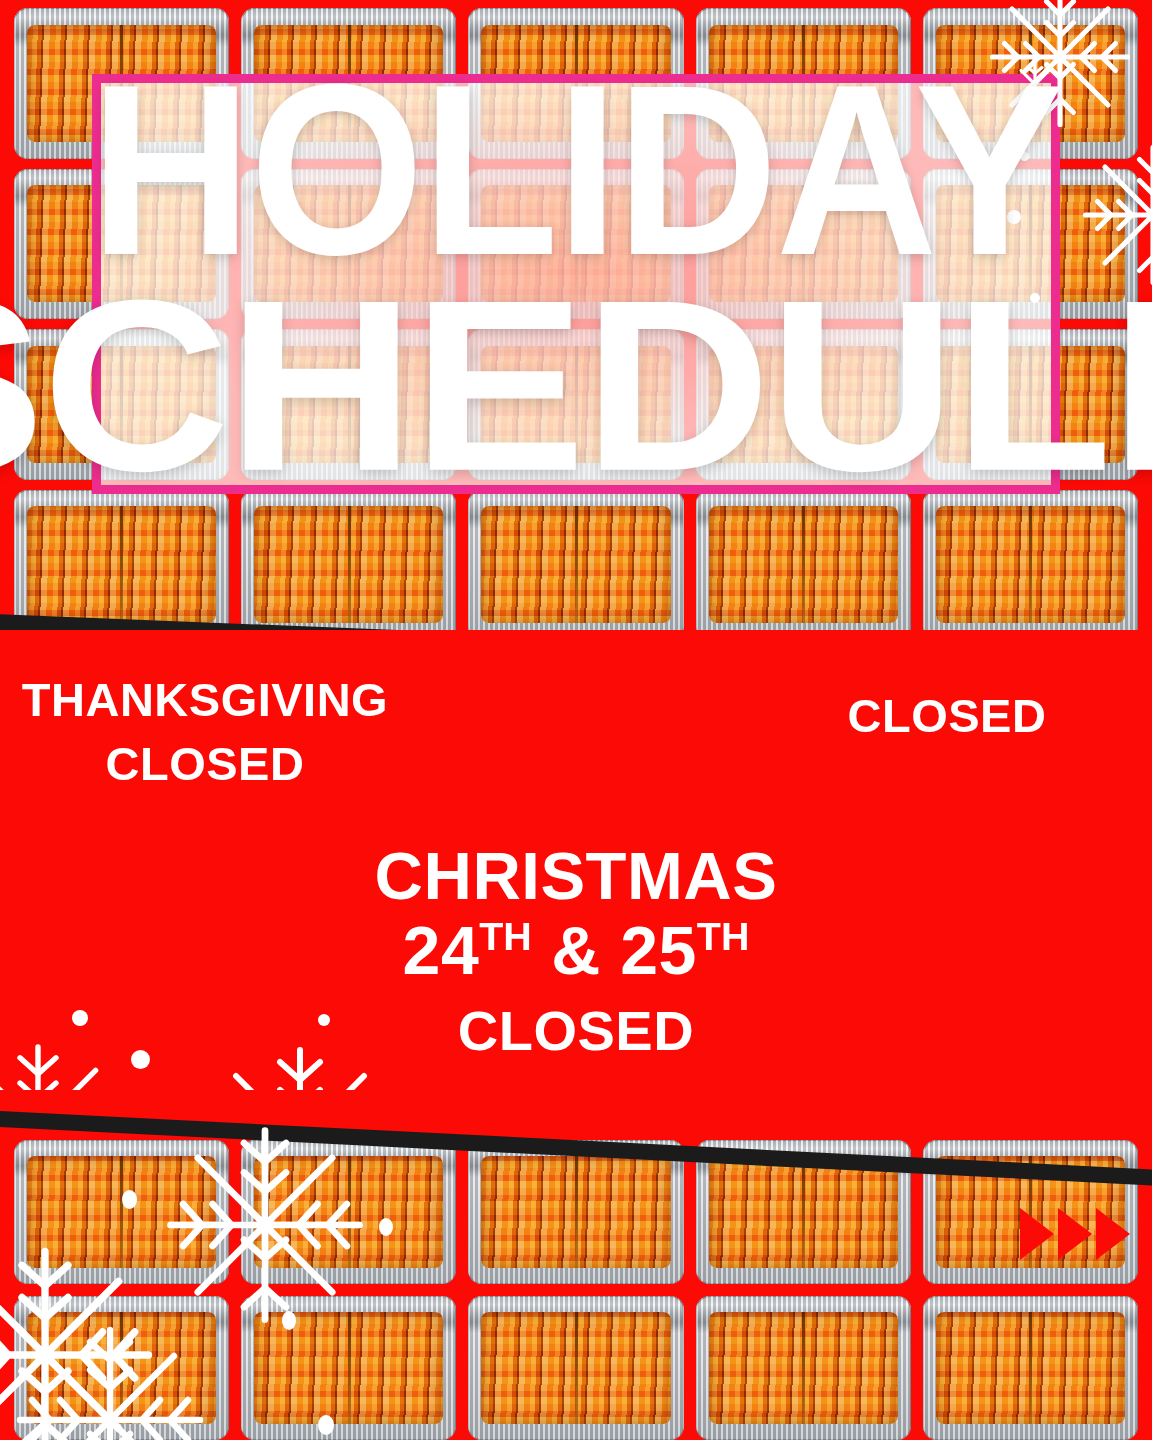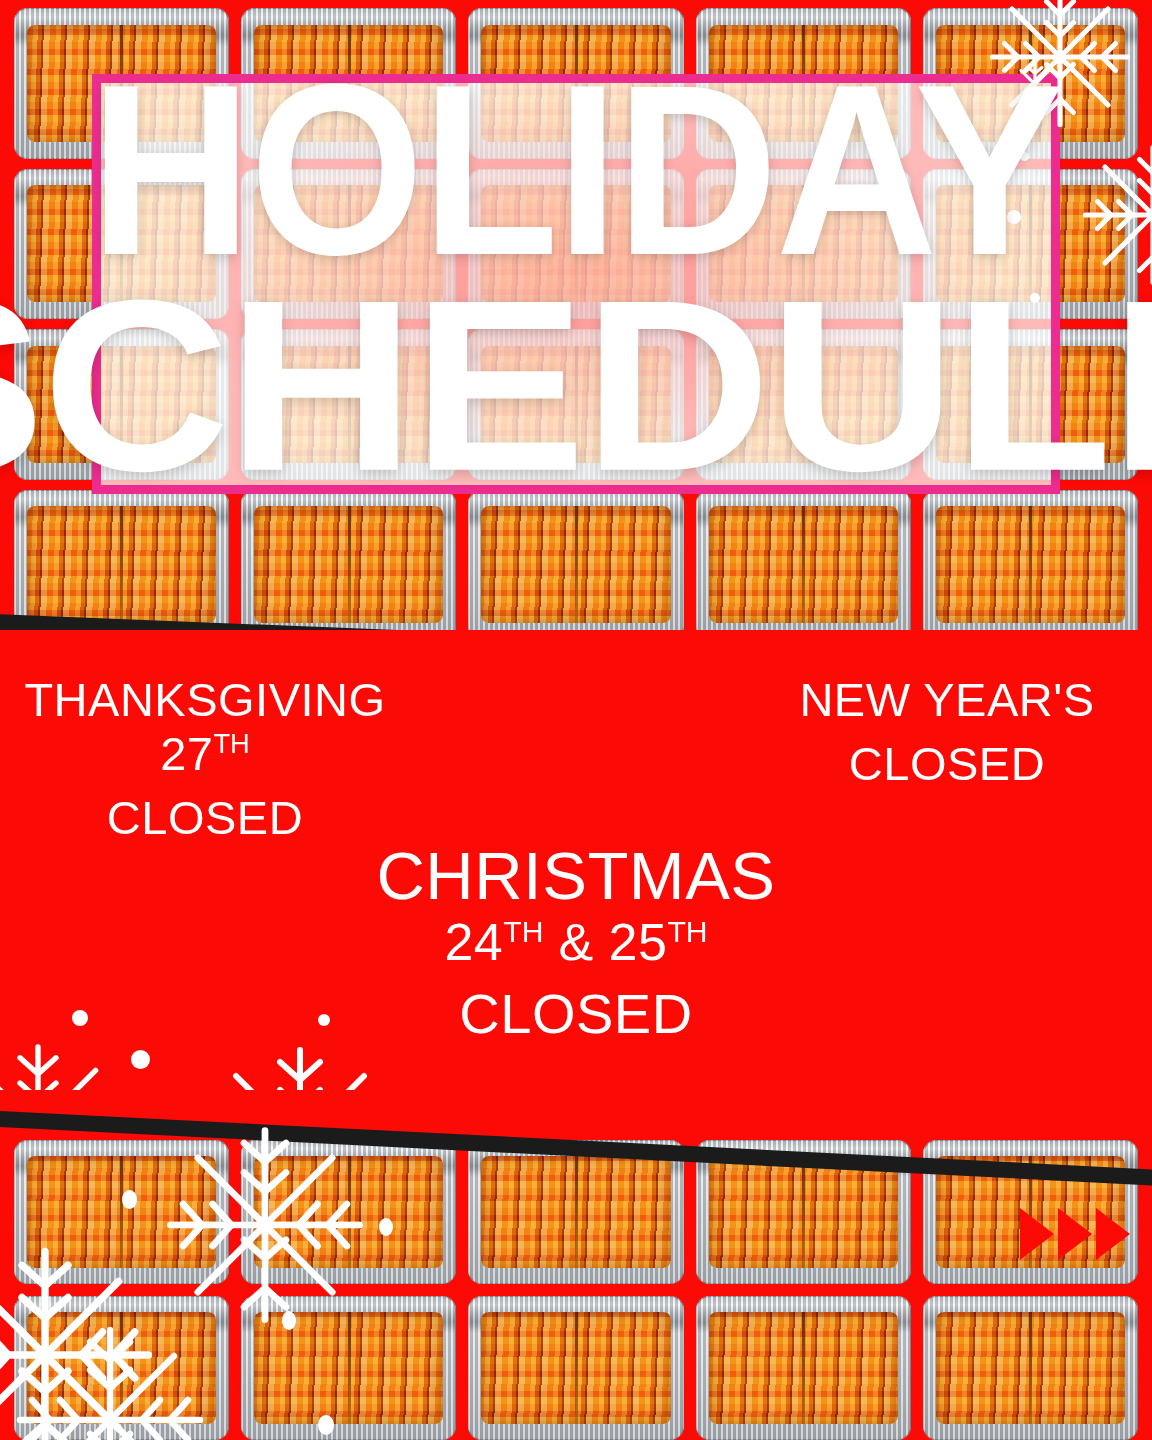--- a/index.html
+++ b/index.html
@@ -151,35 +151,35 @@
 
   
   #midred{
     position:absolute; left:0; top:630px; width:1152px; height:520px;
     background:#FB0A06;
   }
   .sched{
     position:absolute;
     color:#ffffff;
     font-family:"Liberation Sans", sans-serif;
-    font-weight:400;
+    font-weight:700;
     line-height:1.02;
     text-align:center;
     letter-spacing:.5px;
   }
   .sched .title{ display:block; font-size:47px; }
   .sched .date{ display:block; font-size:47px; margin-top:6px; }
   .sched .state{ display:block; font-size:47px; margin-top:16px; }
   .sup{ font-size:.58em; vertical-align:super; letter-spacing:0; }
 
   #sched-thanksgiving{ left:0px;   top:676px;  width:410px; }
   #sched-newyears    { left:742px; top:676px;  width:410px; }
   #sched-christmas   { left:290px; top:842px;  width:572px; }
   #sched-christmas .title{ font-size:67px; }
-  #sched-christmas .date { font-size:52px; }
+  #sched-christmas .date { font-size:68px; }
   #sched-christmas .state{ font-size:56px; }
 
   
   #botband{
     position:absolute; left:0; top:1128px; width:1152px; height:312px;
     overflow:hidden; background:#FB0A06;
   }
   #botgrid{
     left:14px; top:12px; width:1124px; height:300px;
     grid-template-columns:repeat(5,1fr);
@@ -320,26 +320,24 @@
     </div>
   </div>
 
   <div id="wedge1"></div>
   <div class="diag" id="diag1"></div>
 
   <div id="midred"></div>
 
   <div class="sched" id="sched-thanksgiving">
     <span class="title">THANKSGIVING</span>
-    <span class="date"><span>27</span><span class="sup">TH</span></span>
     <span class="state">CLOSED</span>
   </div>
 
   <div class="sched" id="sched-newyears">
-    <span class="title">NEW YEAR'S</span>
     <span class="state">CLOSED</span>
   </div>
 
   <div class="sched" id="sched-christmas">
     <span class="title">CHRISTMAS</span>
     <span class="date"><span>24</span><span class="sup">TH</span>&nbsp;<span>&amp;</span>&nbsp;<span>25</span><span class="sup">TH</span></span>
     <span class="state">CLOSED</span>
   </div>
 
   <div class="dot" style="left:72px;  top:1010px; width:16px; height:16px;"></div>

